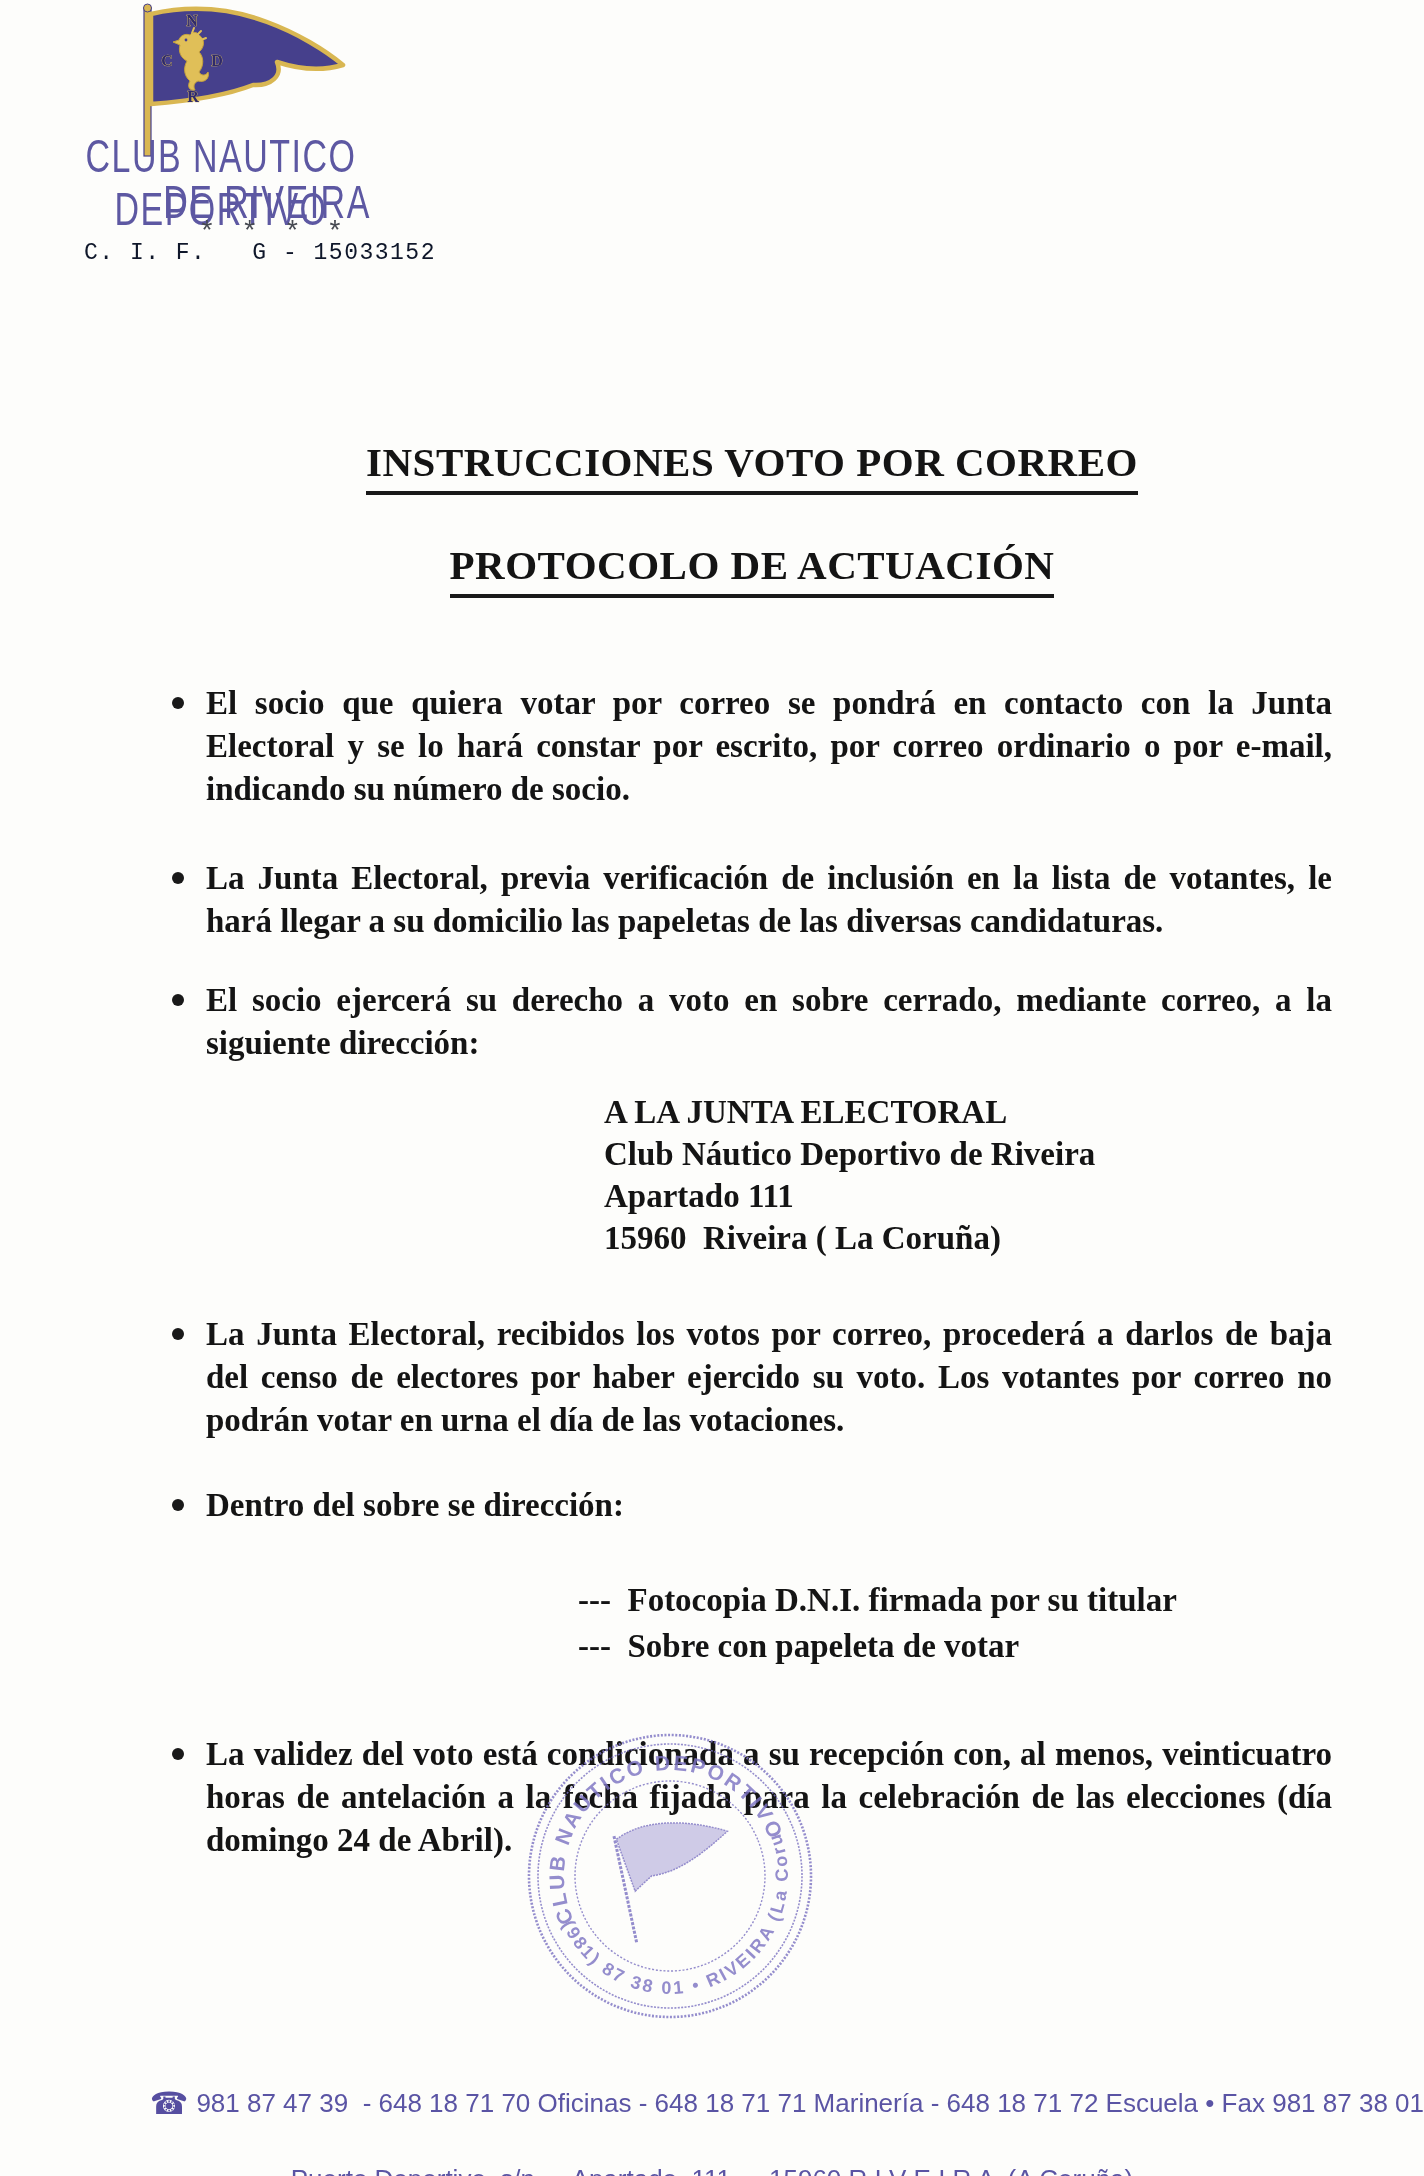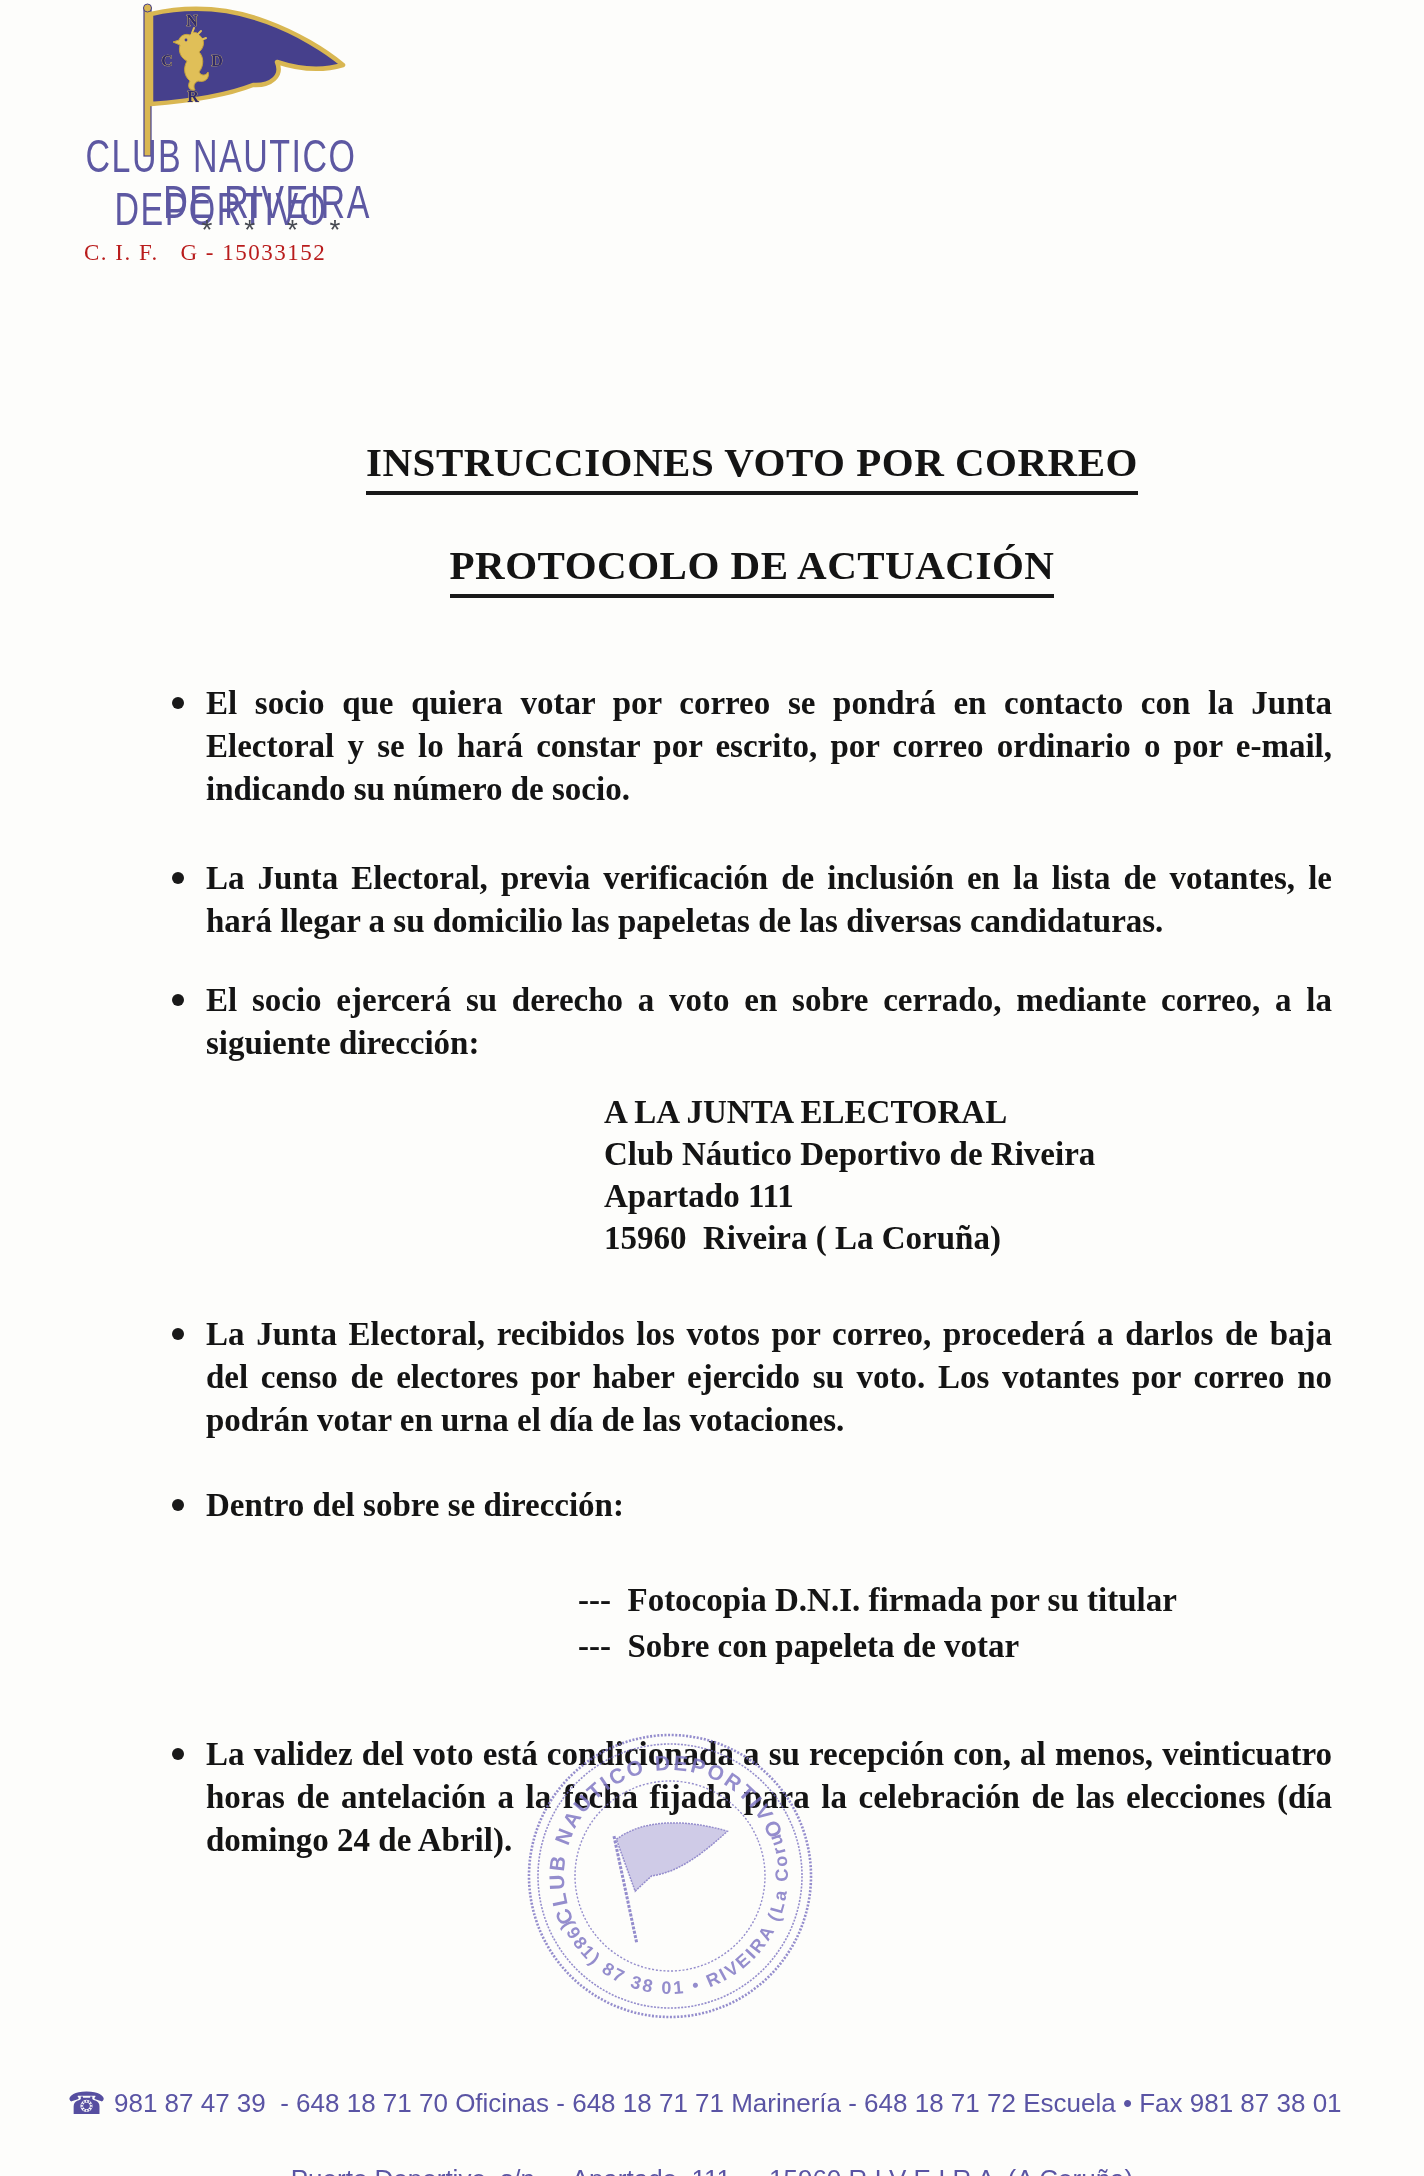--- a/index.html
+++ b/index.html
@@ -14,22 +14,22 @@
   .club-name { position:absolute; left:4px; width:434px; text-align:center;
     font-family:"Liberation Sans", sans-serif; font-weight:400;
     color:#5d58a2; font-size:34px; letter-spacing:1.5px;
     transform:scaleY(1.35); transform-origin:center top; }
   .club-name.l1 { top:130px; }
   .club-name.l2 { top:176px; padding-left:46px; }
   .stars { position:absolute; left:4px; top:214px; width:434px; text-align:center;
     padding-left:56px; font-family:"Liberation Sans",sans-serif;
     font-size:28px; letter-spacing:12px; color:#474a52; }
   .cif { position:absolute; left:84px; top:240px;
-    font-family:Liberation Serif, serif; font-size:23px;
-    letter-spacing:1.5px; color:#b91c1c; white-space:pre-wrap; }
+    font-family:Liberation Mono, monospace; font-size:23px;
+    letter-spacing:1.5px; color:#0f172a; white-space:pre-wrap; }
 
   
   .content { position:absolute; left:172px; top:438px; width:1160px; }
   .title-wrap { text-align:center; }
   .title-wrap.sub { margin-top:46px; }
   .doc-title { display:inline-block; font-weight:bold; font-size:41px;
     letter-spacing:0.5px; border-bottom:4px solid #191919; padding-bottom:5px; }
 
   .bullets { margin-top:84px; }
   .bullet-item { position:relative; padding-left:34px; font-size:33px;
@@ -52,21 +52,21 @@
 
   
   .stamp { position:absolute; left:520px; top:1726px; width:300px; height:300px;
     filter:blur(0.4px); }
   .stamp-text { fill:#7d74c2; font-family:"Liberation Sans",sans-serif;
     font-weight:bold; letter-spacing:2.5px; }
 
   
   .footer { position:absolute; left:0; top:2052px; width:1424px;
     font-family:"Liberation Sans",sans-serif; color:#5a54a4; }
-  .footer-line1 { text-align:left; font-size:26px; line-height:34px; white-space:pre-wrap;padding-left:24px; }
+  .footer-line1 { text-align:right; font-size:26px; line-height:34px; white-space:pre-wrap;padding-left:24px; }
   .phone-icon { font-size:31px; color:#564ea0; margin-right:8px; vertical-align:-2px; }
   .footer-line2 { margin-top:9px; text-align:center; font-size:26px; white-space:pre-wrap; }
 </style>
 </head>
 <body>
 
 <div class="page">
 
   <svg class="logo-svg" viewBox="0 0 264 160">
 

